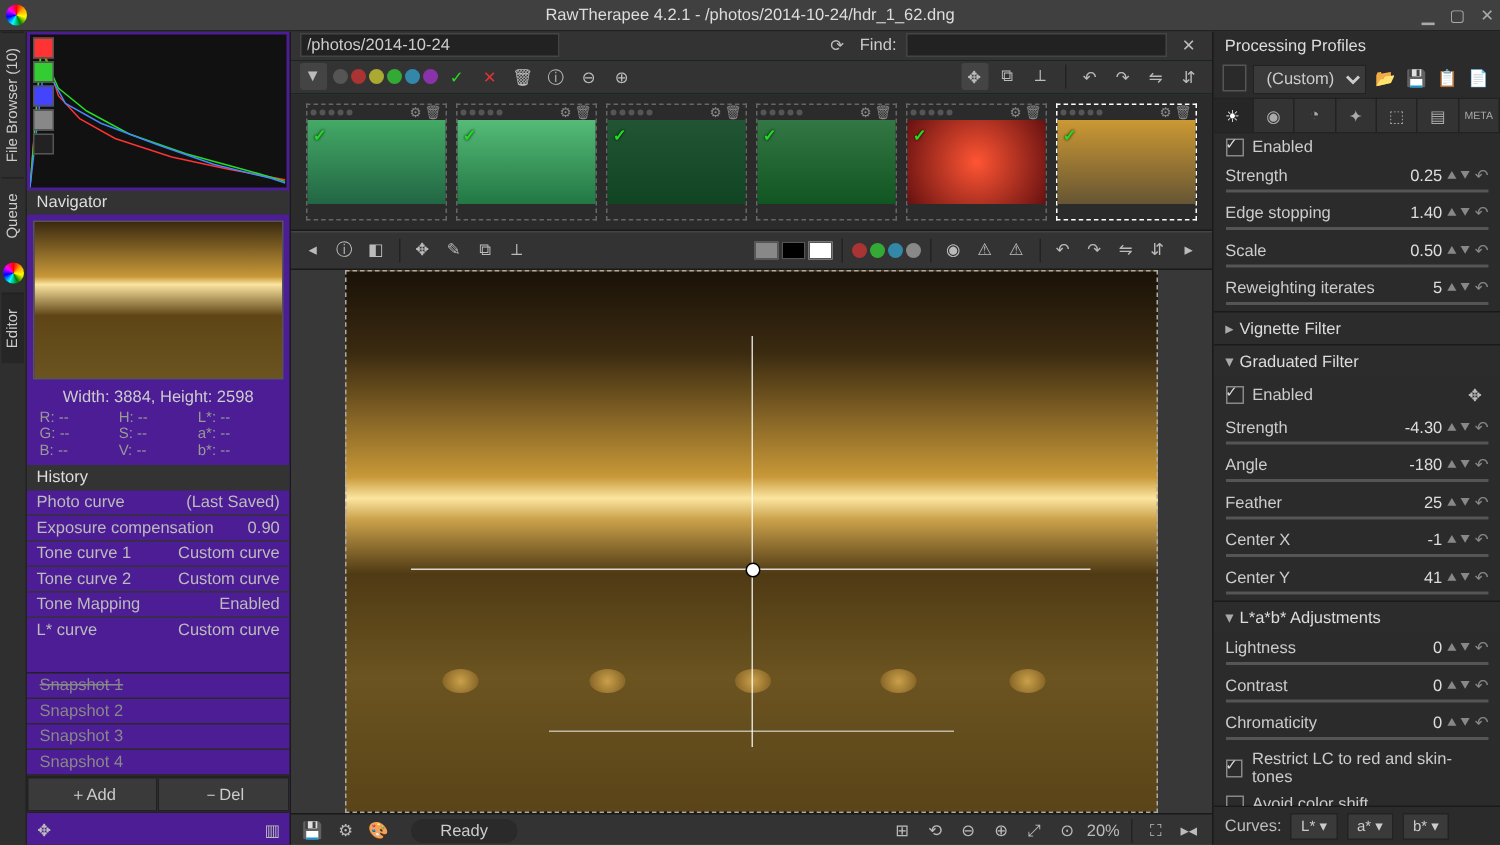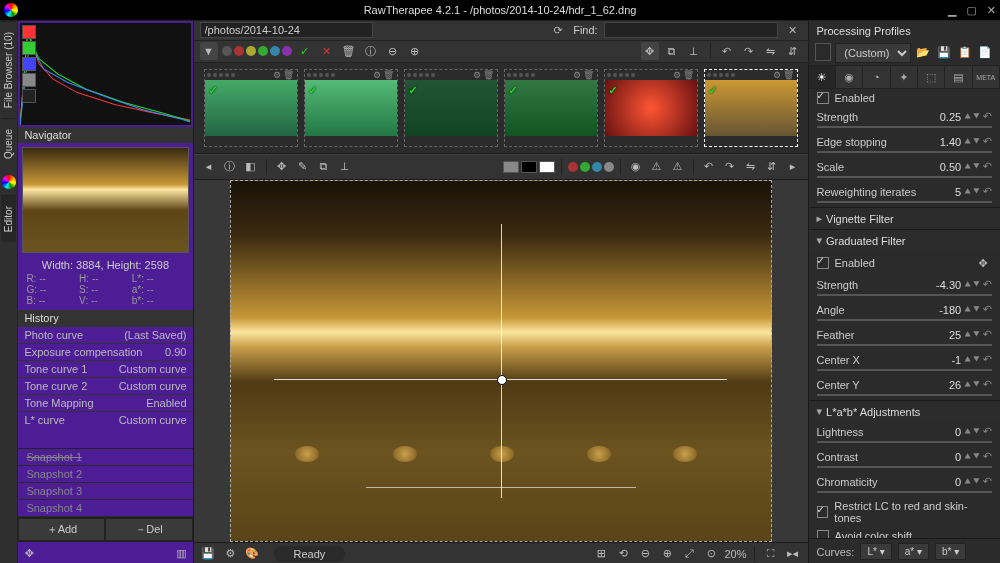--- a/index.html
+++ b/index.html
@@ -1,16 +1,16 @@
 <!DOCTYPE html>
 <html><head>
 <meta charset="utf-8">
 <style>
 html,body{margin:0;padding:0;background:#2b2b2b;color:#bbb;font-family:"Segoe UI",Arial,sans-serif;font-size:11px;overflow:hidden;width:1000px;height:563px}
-.title-bar{height:20px;background:#000000;display:flex;align-items:center;position:relative;border-bottom:1px solid #222}
+.title-bar{height:20px;background:#404040;display:flex;align-items:center;position:relative;border-bottom:1px solid #222}
 .title-bar .title{flex:1;text-align:center;color:#ddd;font-size:11px}
 .title-bar .win-btns{position:absolute;right:4px;top:0;height:20px;display:flex;align-items:center;gap:10px}
 .title-bar .win-btns span{cursor:default;color:#aaa}
 .app-icon{position:absolute;left:4px;top:3px;width:14px;height:14px;border-radius:50%;background:conic-gradient(red,orange,yellow,green,cyan,blue,magenta,red)}
 .main{display:flex;height:543px}
 .vert-tabs{width:18px;background:#2f2f2f;border-right:1px solid #222;display:flex;flex-direction:column;align-items:center}
 .vtab{writing-mode:vertical-rl;transform:rotate(180deg);padding:10px 2px;color:#ccc;font-size:10px;border-bottom:1px solid #222}
 .vtab.active{background:#262626}
 .vtab-icon{width:14px;height:14px;border-radius:50%;background:conic-gradient(red,orange,yellow,green,cyan,blue,magenta,red);margin:6px 0}
 .left{width:180px;background:#4c1d95;border-right:1px solid #1a1a1a;display:flex;flex-direction:column}
@@ -465,21 +465,21 @@
           <div class="slider-track"></div>
           <div class="param-row">
             <span class="lbl">Center X</span>
             <span class="val">-1</span>
             <span class="spin">⯅⯆</span>
             <span class="reset">↶</span>
           </div>
           <div class="slider-track"></div>
           <div class="param-row">
             <span class="lbl">Center Y</span>
-            <span class="val">26</span>
+            <span class="val">41</span>
             <span class="spin">⯅⯆</span>
             <span class="reset">↶</span>
           </div>
           <div class="slider-track"></div>
         </div>
       <div class="tool-header">
           <span class="tri">▾</span>
           <span>L*a*b* Adjustments</span>
         </div>
       <div id="sec-lab">

